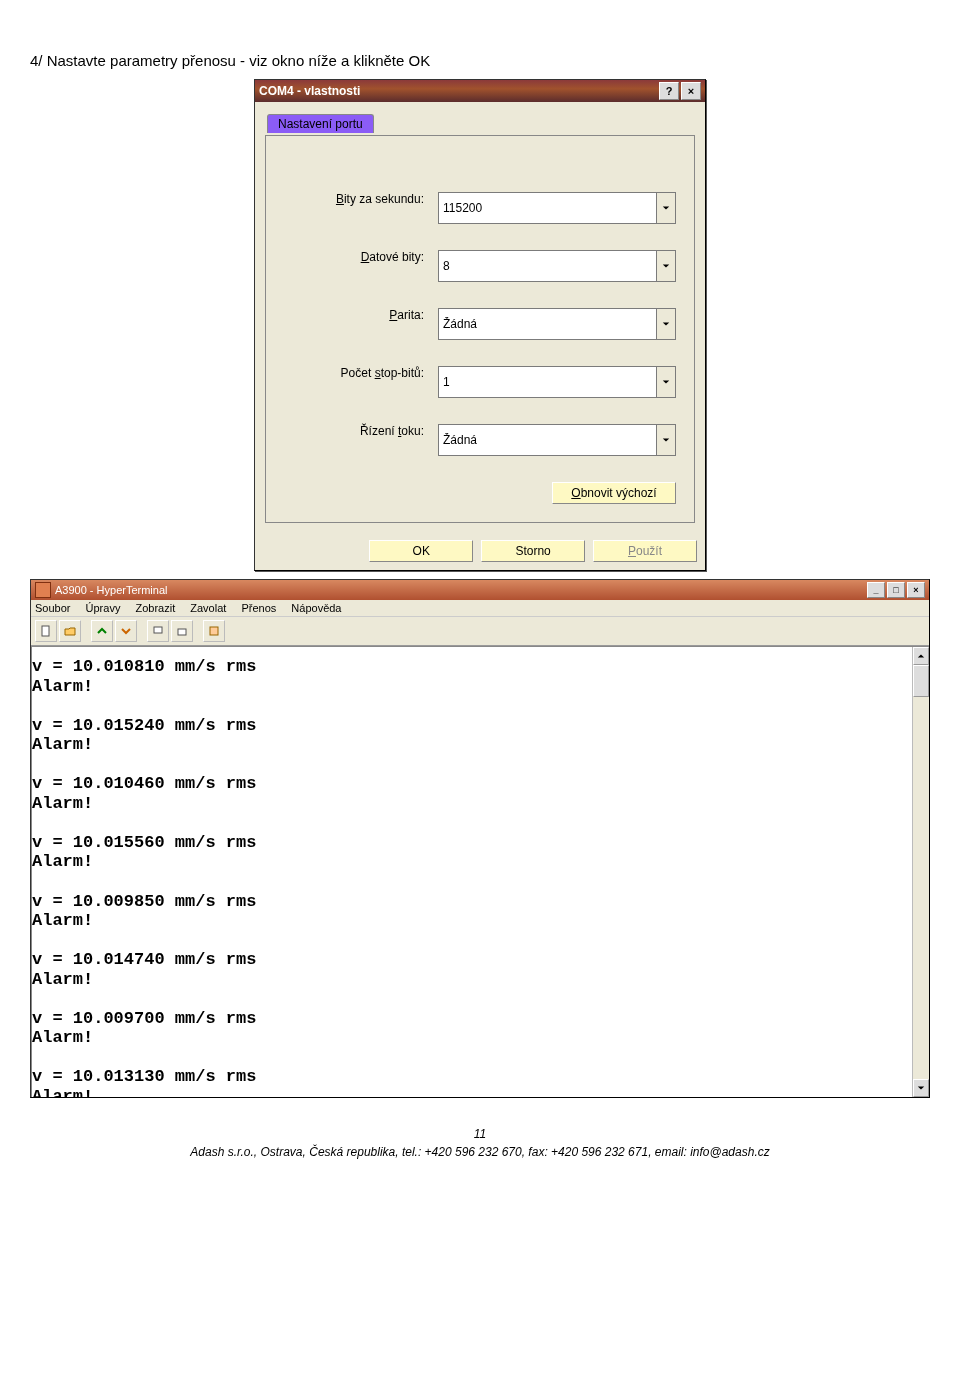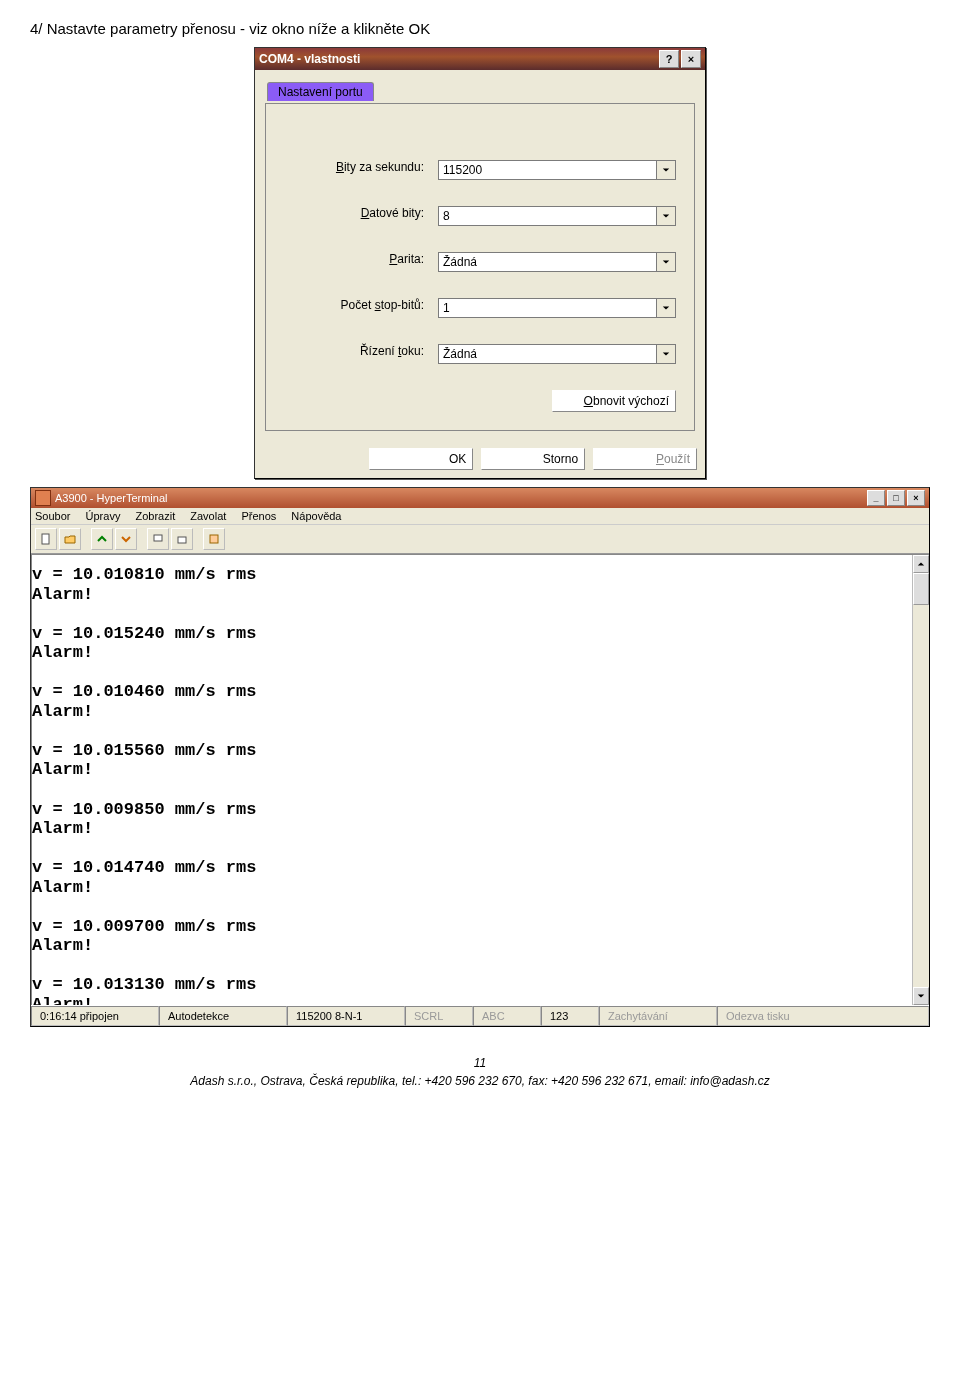--- a/index.html
+++ b/index.html
@@ -10,20 +10,21 @@
     font-size: 14px;
     color: #000;
     width: 960px;
   }
   .page {
     padding: 20px 30px 10px 30px;
   }
   .instr {
     margin-bottom: 10px;
     font-size: 15px;
+    margin-top: 32px;
   }
   
   .dlg {
     width: 450px;
     margin: 8px auto;
     background: #ece9d8;
     border: 1px solid #333;
     border-right: 1px solid #000;
     border-bottom: 1px solid #000;
     box-shadow: 1px 1px 0 #555;
@@ -83,21 +84,21 @@
   }
   .formrow label {
     width: 140px;
     text-align: right;
     font-size: 12px;
     padding-right: 6px;
     font-family: Tahoma, sans-serif;
   }
   .combo {
     display: flex; flex: 1;
-    height: 20px;
+    height: 32px;
     padding-left: 8px;
   }
   .combo input {
     flex: 1;
     border: 1px solid #7b7b7b;
     border-right: none;
     font-size: 12px;
     padding: 1px 4px;
     background: #fff;
   }
@@ -108,23 +109,24 @@
     display:flex;align-items:center;justify-content:center;
   }
   .combo .cbtn svg { width:8px; height:8px; fill:#000; }
   .btnrow { text-align: right; margin-top: 20px; }
   .btn {
     display: inline-block;
     min-width: 90px;
     padding: 3px 6px;
     font-size: 12px;
     font-family: Tahoma, sans-serif;
-    background: #ffffff;
+    background: #fef9c3;
     border: 1px solid #888;
     border-top-color:#fff; border-left-color:#fff;
+    text-align: center;
     cursor: pointer;
     margin-left: 4px;
   }
   .btn.disabled { color: #888; }
   .dlg-footer {
     padding: 8px;
     text-align: right;
   }
   
   .instr2 { margin: 22px 0 8px 0; font-size: 15px; }
@@ -401,30 +403,20 @@
         <div class="strack">
             <div class="sthumb"></div>
           </div>
         <div class="sarrow">
             <svg viewBox="0 0 10 10">
               <path d="M1 3l4 4 4-4z"></path>
             </svg>
           </div>
       </div>
     </div>
-    <div class="statusbar">
-      <div class="scell" style="width:110px">0:16:14 připojen</div>
-      <div class="scell" style="width:110px">Autodetekce</div>
-      <div class="scell" style="width:100px">115200 8-N-1</div>
-      <div class="scell dim" style="width:50px">SCRL</div>
-      <div class="scell dim" style="width:50px">ABC</div>
-      <div class="scell" style="width:40px">123</div>
-      <div class="scell dim" style="width:100px">Zachytávání</div>
-      <div class="scell dim" style="flex:1">Odezva tisku</div>
-    </div>
   </div>
 
   <div class="pfooter">
     <div class="pn">11</div>
     <div><em><span>Adash s.r.o., Ostrava, Česká republika, tel.: +420 596 232 670, fax: +420 596 232 671, email: </span><span>info@adash.cz</span></em></div>
   </div>
 
 </div>
 
 </body></html>

